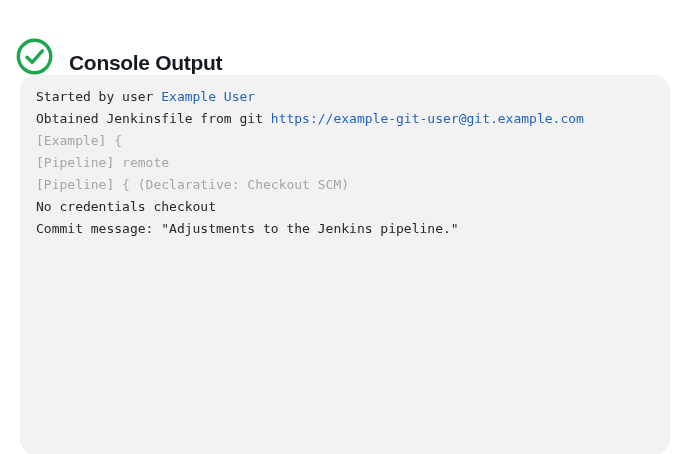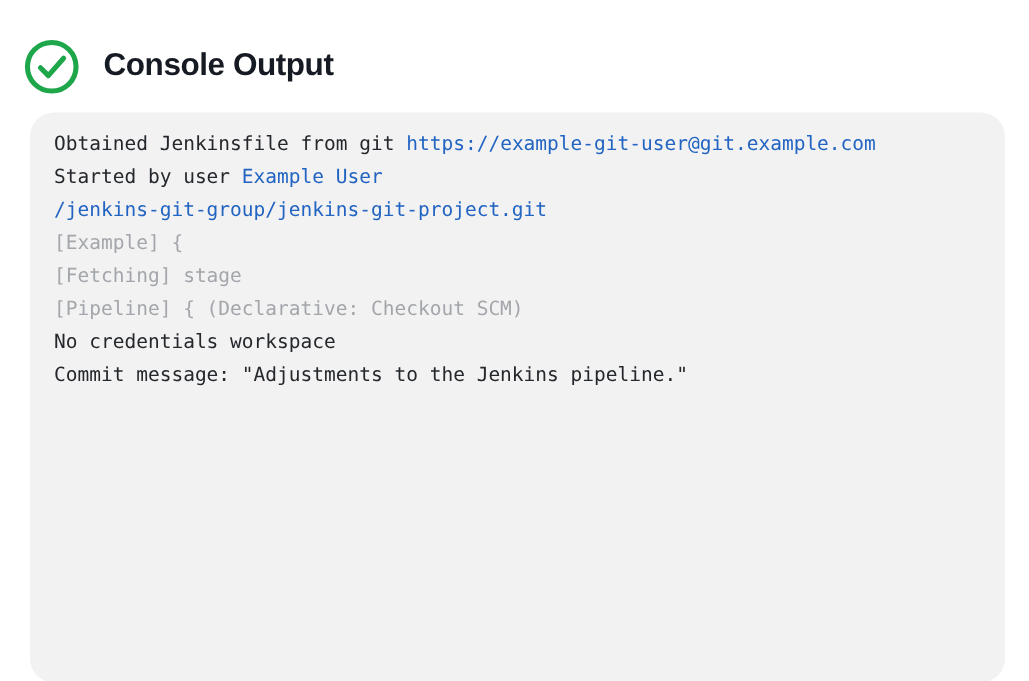--- a/index.html
+++ b/index.html
@@ -6,21 +6,21 @@
     --green:#1ea64b;
     --link:#2264c2;
     --muted:#a3a6ab;
     --plain:#24272b;
     --console-bg:#f2f2f2;
     --title:#161a22;
   }
   *{box-sizing:border-box;margin:0;padding:0;}
   html,body{width:686px;height:454px;overflow:hidden;background:#ffffff;
     font-family:"Liberation Sans", sans-serif;}
-  .page-header{display:flex;align-items:center;gap:16px;padding:13px 0 0 16px;height:75px;}
+  .page-header{display:flex;align-items:flex-end;gap:16px;padding:13px 0 0 16px;height:75px;}
   .status-icon{width:37px;height:37px;flex:0 0 auto;}
   .page-title{font-size:21px;font-weight:bold;color:var(--title);letter-spacing:-0.3px;}
   .console-box{
     margin-left:20px;
     width:650px;
     height:380px;
     background:var(--console-bg);
     border-radius:16px;
     padding:11px 16px;
   }
@@ -40,21 +40,20 @@
 
 <div class="page-header">
   <svg class="status-icon" viewBox="0 0 37 37" aria-hidden="true">
     <circle cx="18.5" cy="18.5" r="16.2" fill="none" stroke="#1ea64b" stroke-width="3.4"></circle>
     <path d="M11 19.2 L16.2 24.4 L26.4 12.8" fill="none" stroke="#1ea64b" stroke-width="3.4" stroke-linecap="round" stroke-linejoin="round"></path>
   </svg>
   <h1 class="page-title">Console Output</h1>
 </div>
 
 <div class="console-box">
+    <div class="console-line"><span class="seg-plain">Started by user </span><a class="seg-link" href="#">Example User</a></div>
     <div class="console-line"><span class="seg-plain">Obtained Jenkinsfile from git </span><a class="seg-link" href="#">https://example-git-user@git.example.com</a></div>
-    <div class="console-line"><span class="seg-plain">Started by user </span><a class="seg-link" href="#">Example User</a></div>
-    <div class="console-line"><a class="seg-link" href="#">/jenkins-git-group/jenkins-git-project.git</a></div>
     <div class="console-line"><span class="seg-muted">[Example] {</span></div>
-    <div class="console-line"><span class="seg-muted">[Fetching] stage</span></div>
+    <div class="console-line"><span class="seg-muted">[Pipeline] remote</span></div>
     <div class="console-line"><span class="seg-muted">[Pipeline] { (Declarative: Checkout SCM)</span></div>
-    <div class="console-line"><span class="seg-plain">No credentials workspace</span></div>
+    <div class="console-line"><span class="seg-plain">No credentials checkout</span></div>
     <div class="console-line"><span class="seg-plain">Commit message: "Adjustments to the Jenkins pipeline."</span></div>
   </div>
 
 </body></html>

